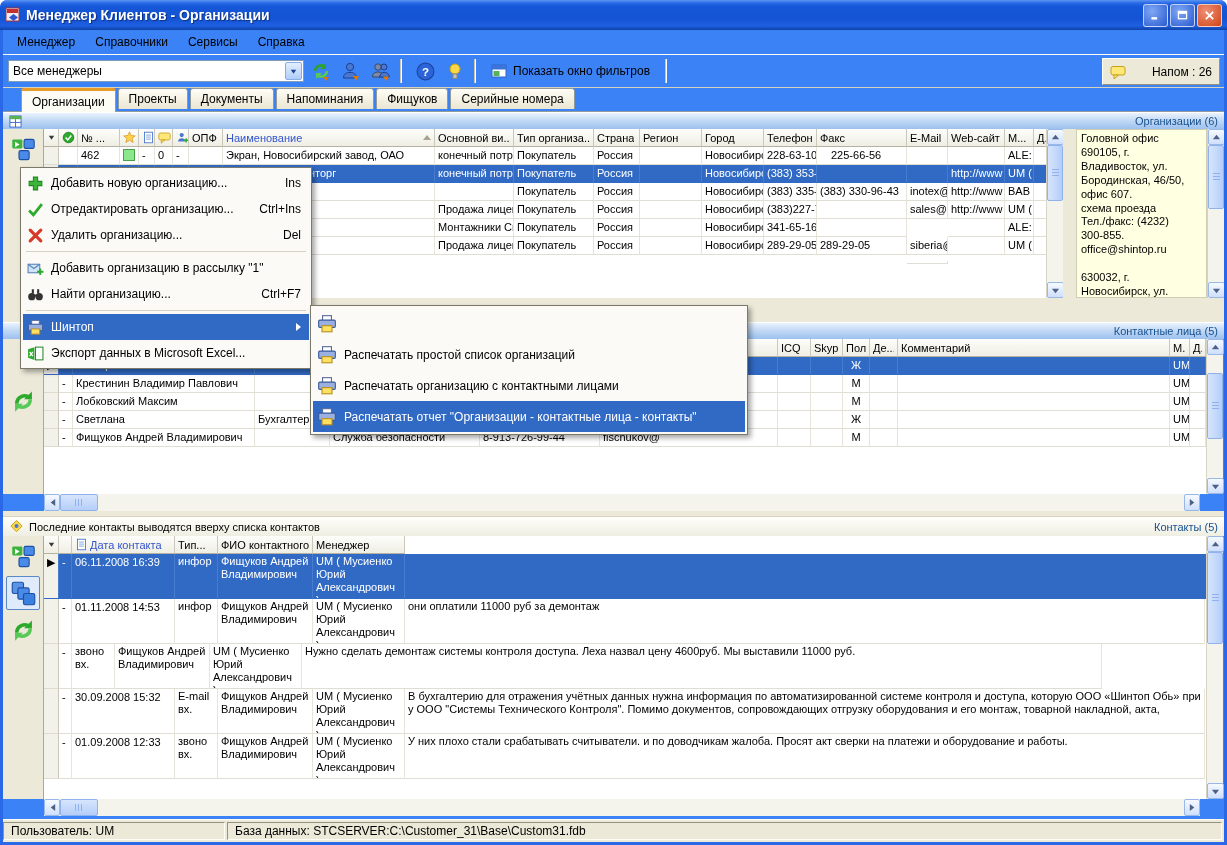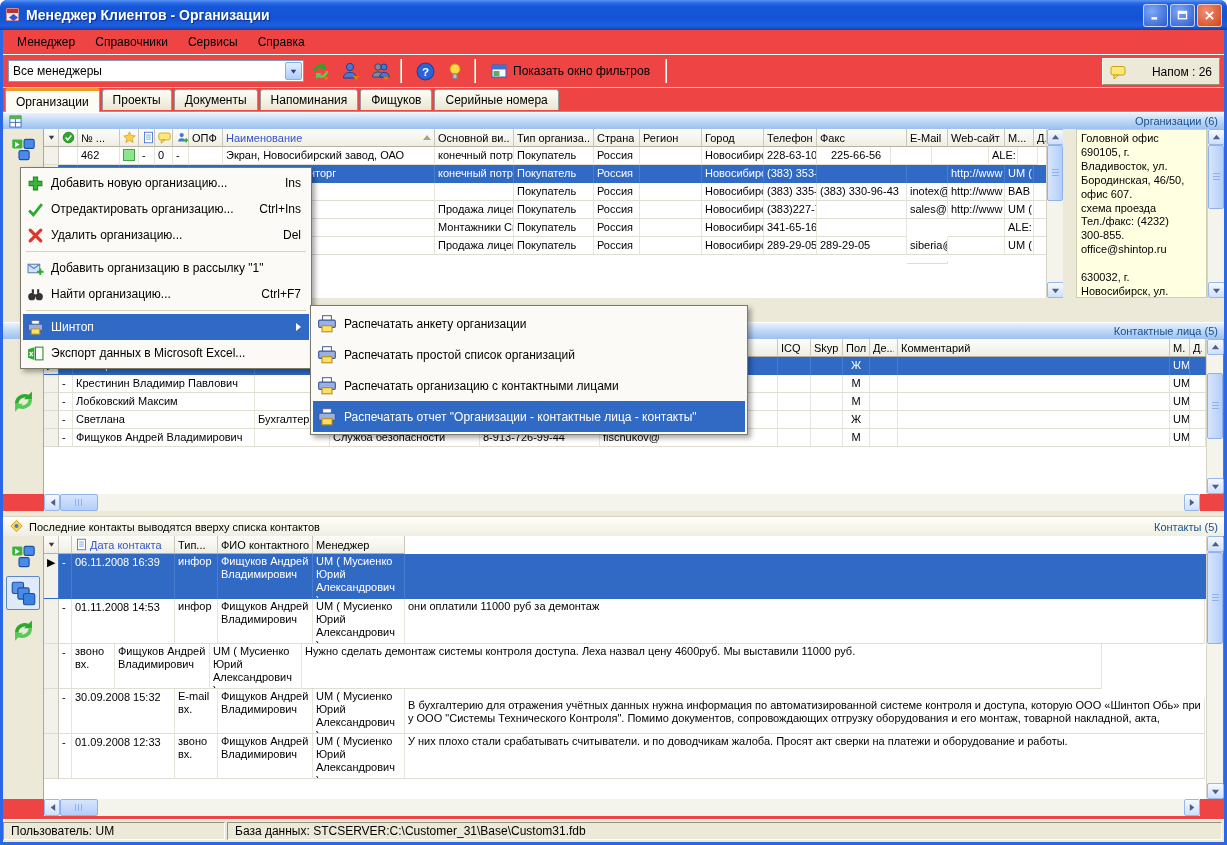--- a/index.html
+++ b/index.html
@@ -14,39 +14,39 @@
     background:linear-gradient(180deg,#5a96f2 0%,#2a6ae8 10%,#1557d8 22%,#1454d4 60%,#1e5ee0 86%,#1043a8 100%);
     border-radius:7px 7px 0 0}
   .title-text{color:#fff;font-weight:bold;font-size:14px;margin-left:5px;flex:1;
     text-shadow:1px 1px 1px #0c2f7e;white-space:nowrap}
   .win-btn{width:25px;height:23px;border-radius:3px;margin-left:2px;display:flex;align-items:center;justify-content:center;
     border:1px solid #ffffffaa}
   .win-btn.blue{background:radial-gradient(circle at 35% 30%,#7fa8f4,#2a5ad0)}
   .win-btn.red{background:radial-gradient(circle at 35% 30%,#f09078,#d04414)}
   .win-btn svg{width:13px;height:13px}
 
-  .wbody{position:absolute;top:30px;left:3px;right:3px;bottom:3px;background:#ef4444;overflow:hidden}
+  .wbody{position:absolute;top:30px;left:3px;right:3px;bottom:3px;background:#3b82f6;overflow:hidden}
 
   .menubar{position:absolute;top:0;left:0;right:0;height:24px;display:flex;align-items:center;padding-left:4px;font-size:12px}
   .menu-it{padding:4px 10px;white-space:nowrap}
 
   .toolbar{position:absolute;top:24px;left:0;right:0;height:34px;display:flex;align-items:center;padding:0 5px;
     border-top:1px solid #fffef6;border-bottom:1px solid #d6d2bc}
   .combo{width:296px;height:22px;background:#fff;border:1px solid #7f9db9;display:flex;align-items:center}
   .combo-text{flex:1;padding:0 4px;font-size:12px;white-space:nowrap;overflow:hidden}
   .combo-btn{width:17px;height:18px;margin-right:1px;border:1px solid #88aee8;border-radius:2px;
     background:linear-gradient(180deg,#e4efff,#aecdf9);display:flex;align-items:center;justify-content:center}
   .tb-btn{width:26px;height:26px;display:flex;align-items:center;justify-content:center;margin-left:4px}
   .tb-sep{width:2px;height:24px;margin:0 6px;border-left:1px solid #c8c4ae;border-right:1px solid #fffef6}
   .filter-btn{display:flex;align-items:center;gap:6px;height:26px;padding:0 9px;font-size:12px;white-space:nowrap}
   .reminder{position:absolute;right:4px;top:3px;width:118px;height:27px;display:flex;align-items:center;padding:0 7px;
     background:#ece9d8;border:1px solid;border-color:#fffef6 #96927e #96927e #fffef6}
   .reminder-lbl{flex:1;text-align:right;font-size:12px;white-space:nowrap}
 
-  .tabstrip{position:absolute;top:58px;left:0;right:0;height:24px;display:flex;align-items:center;padding-left:2px;
+  .tabstrip{position:absolute;top:58px;left:0;right:0;height:24px;display:flex;align-items:flex-start;padding-left:18px;
     border-bottom:1px solid #919b9c}
   .tab{height:21px;display:flex;align-items:center;padding:0 10px;font-size:12px;margin-right:2px;white-space:nowrap;
     background:linear-gradient(180deg,#fffdf6,#ebe6d2);border:1px solid #919b9c;border-bottom:none;border-radius:3px 3px 0 0}
   .tab.active{height:24px;background:#fcfbf4;border-top:3px solid #e89b28;margin-bottom:-1px;z-index:2}
 
   .sec-bar{position:absolute;left:0;right:0;height:17px;display:flex;align-items:center;padding:0 6px;gap:5px;
     background:linear-gradient(180deg,#eaf2fd 0%,#c3daf6 45%,#9cc0ee 100%);border-top:1px solid #fff;font-size:11px}
   .sec-title{margin-left:auto;color:#17518e;white-space:nowrap}
   #org-bar{top:82px}
   #mid-bar{top:292px}
@@ -386,21 +386,21 @@
             <div class="g-c" style="width: 18px;">0</div>
             <div class="g-c" style="width: 16px;">-</div>
             <div class="g-c" style="width: 34px;"></div>
             <div class="g-c" style="width: 212px;">Экран, Новосибирский завод, ОАО</div>
             <div class="g-c" style="width: 79px;">конечный потр</div>
             <div class="g-c" style="width: 80px;">Покупатель</div>
             <div class="g-c" style="width: 46px;">Россия</div>
             <div class="g-c" style="width: 62px;"></div>
             <div class="g-c" style="width: 62px;">Новосибирск</div>
             <div class="g-c" style="width: 53px;">228-63-10</div>
-            <div class="g-c" style="width: 74px; padding-left: 14px;">225-66-56</div>
+            <div class="g-c" style="width: 90px; padding-left: 14px;">225-66-56</div>
             <div class="g-c" style="width: 41px;"></div>
             <div class="g-c" style="width: 57px;"></div>
             <div class="g-c" style="width: 29px;">ALE:</div>
             <div class="g-c" style="width: 20px;"></div>
           </div>
           <div class="g-row sel" style="height: 18px;">
             <div class="g-c ind" style="width: 15px;"></div>
             <div class="g-c" style="width: 19px;"></div>
             <div class="g-c" style="width: 42px;"></div>
             <div class="g-c" style="width: 19px;"></div>
@@ -839,21 +839,21 @@
               <div class="ln">Нужно сделать демонтаж системы контроля доступа. Леха назвал цену 4600руб. Мы выставили 11000 руб.</div>
             </div>
           </div>
           <div class="g-row" style="height: 45px;">
             <div class="g-c ind" style="width: 15px;"></div>
             <div class="g-c" style="width: 13px;">-</div>
             <div class="g-c" style="width: 103px;">30.09.2008 15:32</div>
             <div class="g-c wrap" style="width: 43px;">E-mail вх.</div>
             <div class="g-c wrap" style="width: 95px;">Фищуков Андрей Владимирович</div>
             <div class="g-c wrap" style="width: 92px;">UM ( Мусиенко Юрий Александрович )</div>
-            <div class="g-c" style="width: 800px; margin-top: 9px;">
+            <div class="g-c" style="width: 800px;">
               <div class="ln">В бухгалтерию для отражения учётных данных нужна информация по автоматизированной системе контроля и доступа, которую ООО «Шинтоп Обь» при</div>
               <div class="ln">у ООО "Системы Технического Контроля". Помимо документов, сопровождающих отгрузку оборудования и его монтаж, товарной накладной, акта,</div>
             </div>
           </div>
           <div class="g-row" style="height: 45px;">
             <div class="g-c ind" style="width: 15px;"></div>
             <div class="g-c" style="width: 13px;">-</div>
             <div class="g-c" style="width: 103px;">01.09.2008 12:33</div>
             <div class="g-c wrap" style="width: 43px;">звоно вх.</div>
             <div class="g-c wrap" style="width: 95px;">Фищуков Андрей Владимирович</div>
@@ -984,21 +984,20 @@
     </div>
   <div class="cmenu" id="print-submenu">
       <div class="m-item m-big">
         <span class="icn" style="height: 20px; width: 20px;">
           <svg viewBox="0 0 18 18">
             <rect x="5" y="1.5" width="8" height="4.5" fill="#fff" stroke="#5a6a9a"></rect>
             <rect x="1.5" y="5.5" width="15" height="6.5" rx="1" fill="#9ab0e0" stroke="#3a5a9a"></rect>
             <rect x="4.5" y="10.5" width="9" height="5.5" fill="#ffe060" stroke="#b89020"></rect>
           </svg>
         </span>
-        <span class="lbl">Распечатать анкету организации</span>
       </div>
       <div class="m-item m-big">
         <span class="icn" style="height: 20px; width: 20px;">
           <svg viewBox="0 0 18 18">
             <rect x="5" y="1.5" width="8" height="4.5" fill="#fff" stroke="#5a6a9a"></rect>
             <rect x="1.5" y="5.5" width="15" height="6.5" rx="1" fill="#9ab0e0" stroke="#3a5a9a"></rect>
             <rect x="4.5" y="10.5" width="9" height="5.5" fill="#ffe060" stroke="#b89020"></rect>
           </svg>
         </span>
         <span class="lbl">Распечатать простой список организаций</span>

